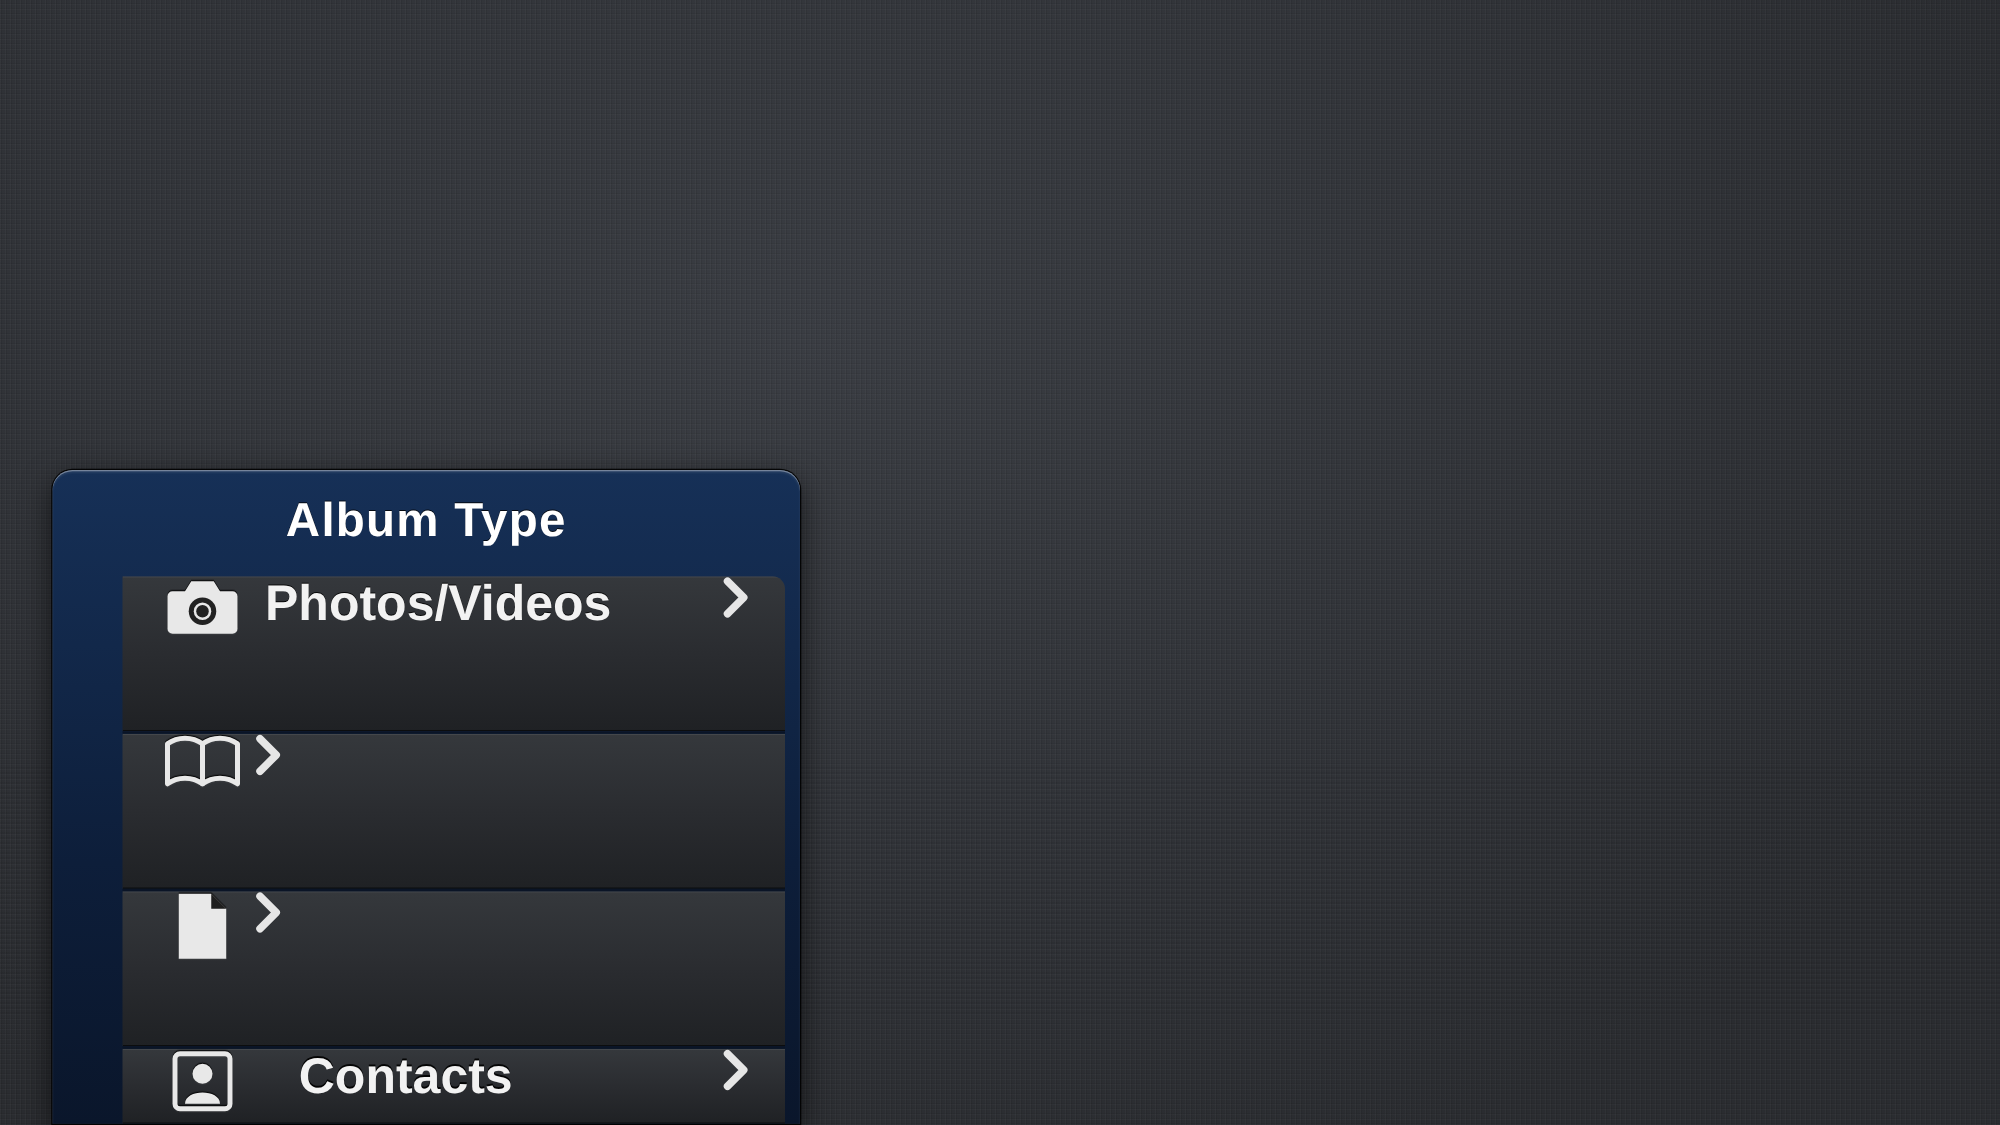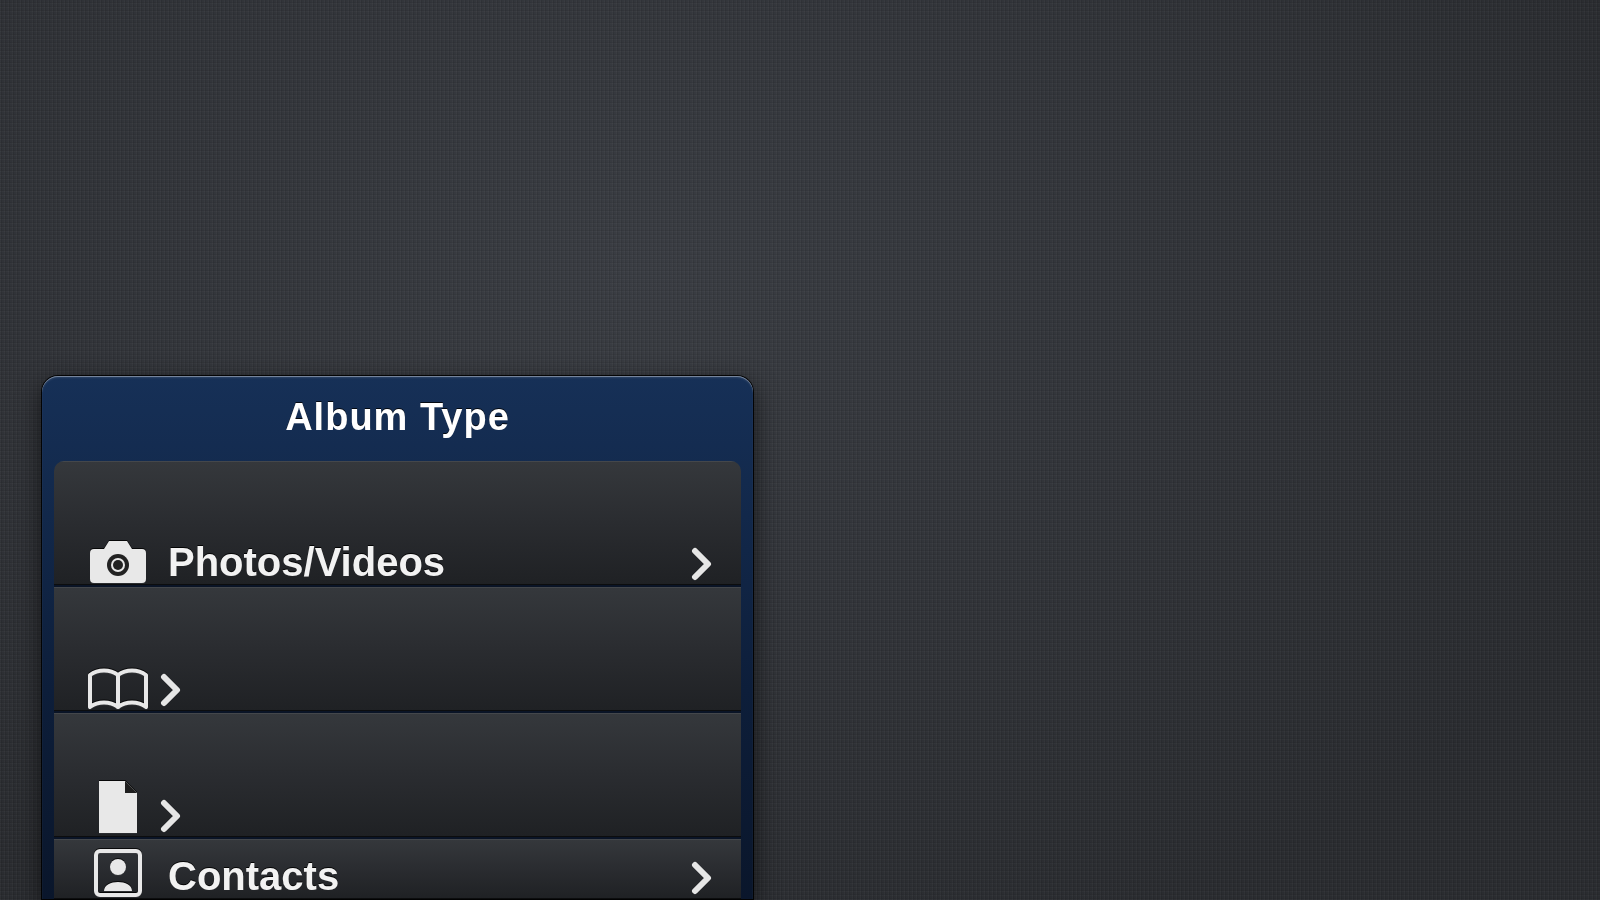--- a/index.html
+++ b/index.html
@@ -32,21 +32,21 @@
         transparent 2px,
         transparent 4px),
       radial-gradient(ellipse at 40% 30%, #3a3d43 0%, #2a2c30 80%);
   }
 
   
   .popover {
     position: absolute;
     left: 42px;
     top: 376px;
-    width: 711px;
+    width: 598px;
     box-sizing: border-box;
     border-radius: 16px 16px 0 0;
     padding: 12px 12px 0 12px;
     background: linear-gradient(to bottom, #163057 0%, #0d1e3a 60%, #0a162b 100%);
     box-shadow:
       0 0 0 1px rgba(0,0,0,0.9),
       inset 0 1px 0 rgba(255,255,255,0.35),
       inset 0 2px 2px rgba(255,255,255,0.10),
       0 8px 24px rgba(0,0,0,0.6);
     overflow: hidden;
@@ -62,34 +62,36 @@
     text-shadow: 0 -1px 0 rgba(0,0,0,0.8);
   }
 
   .list {
     border-radius: 10px 10px 0 0;
     overflow: hidden;
   }
 
   .row {
     display: flex;
-    align-items: flex-end;
+    align-items: flex-start;
     height: 124px;
     padding: 0 28px 0 22px;
     background: linear-gradient(to bottom, #35383c 0%, #2a2c30 50%, #1f2124 100%);
     box-shadow:
       inset 0 1px 0 rgba(255,255,255,0.08),
       inset 0 -1px 0 rgba(0,0,0,0.6);
     cursor: pointer;
+    margin-left: 44px;
   }
   .row + .row {
     border-top: 2px solid #0a1426;
   }
   .row:last-child {
     height: 60px; 
+    gap: 27px;
   }
 
   .row .icon-slot {
     width: 84px;
     display: flex;
     align-items: center;
     justify-content: center;
     flex-shrink: 0;
   }
   .row .icon-slot svg {

